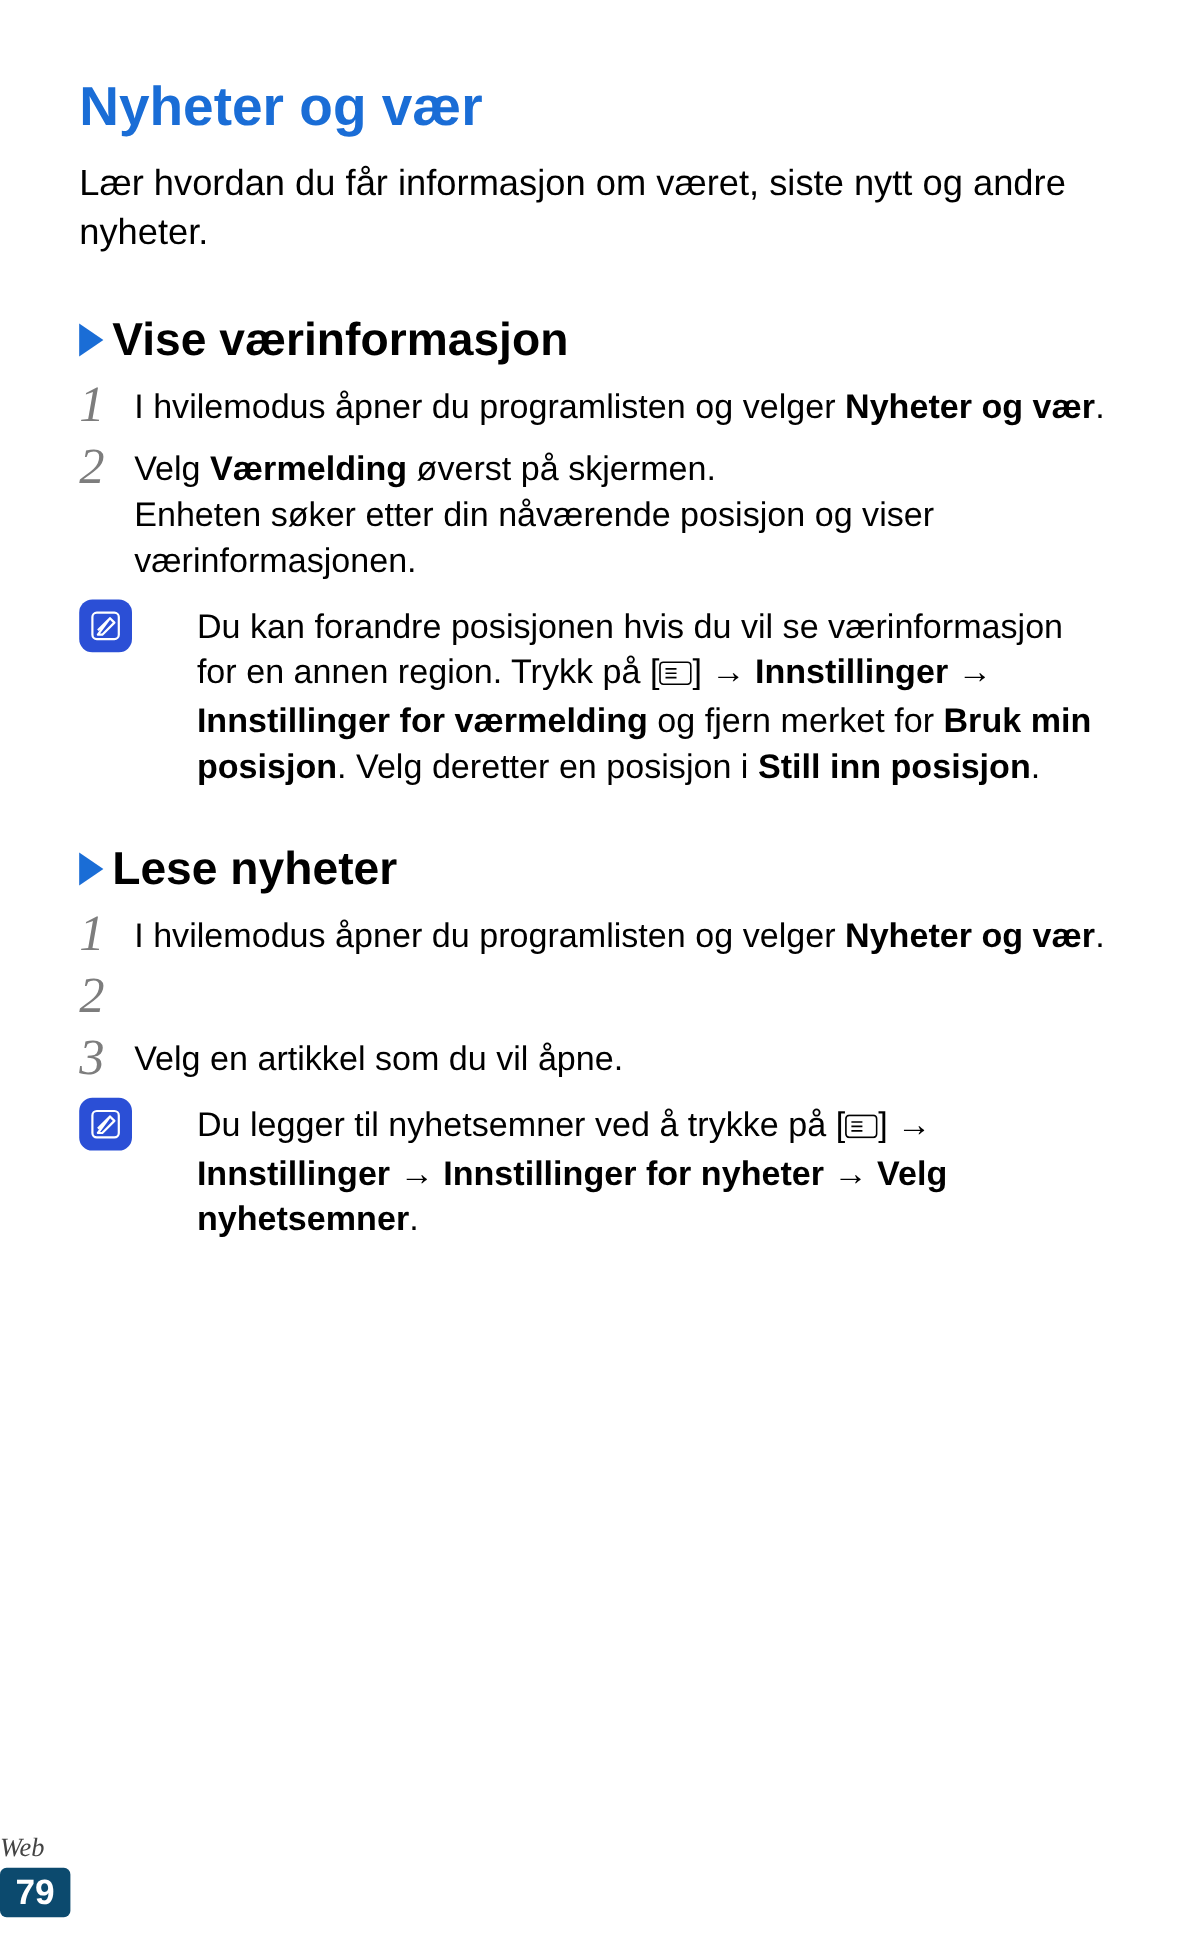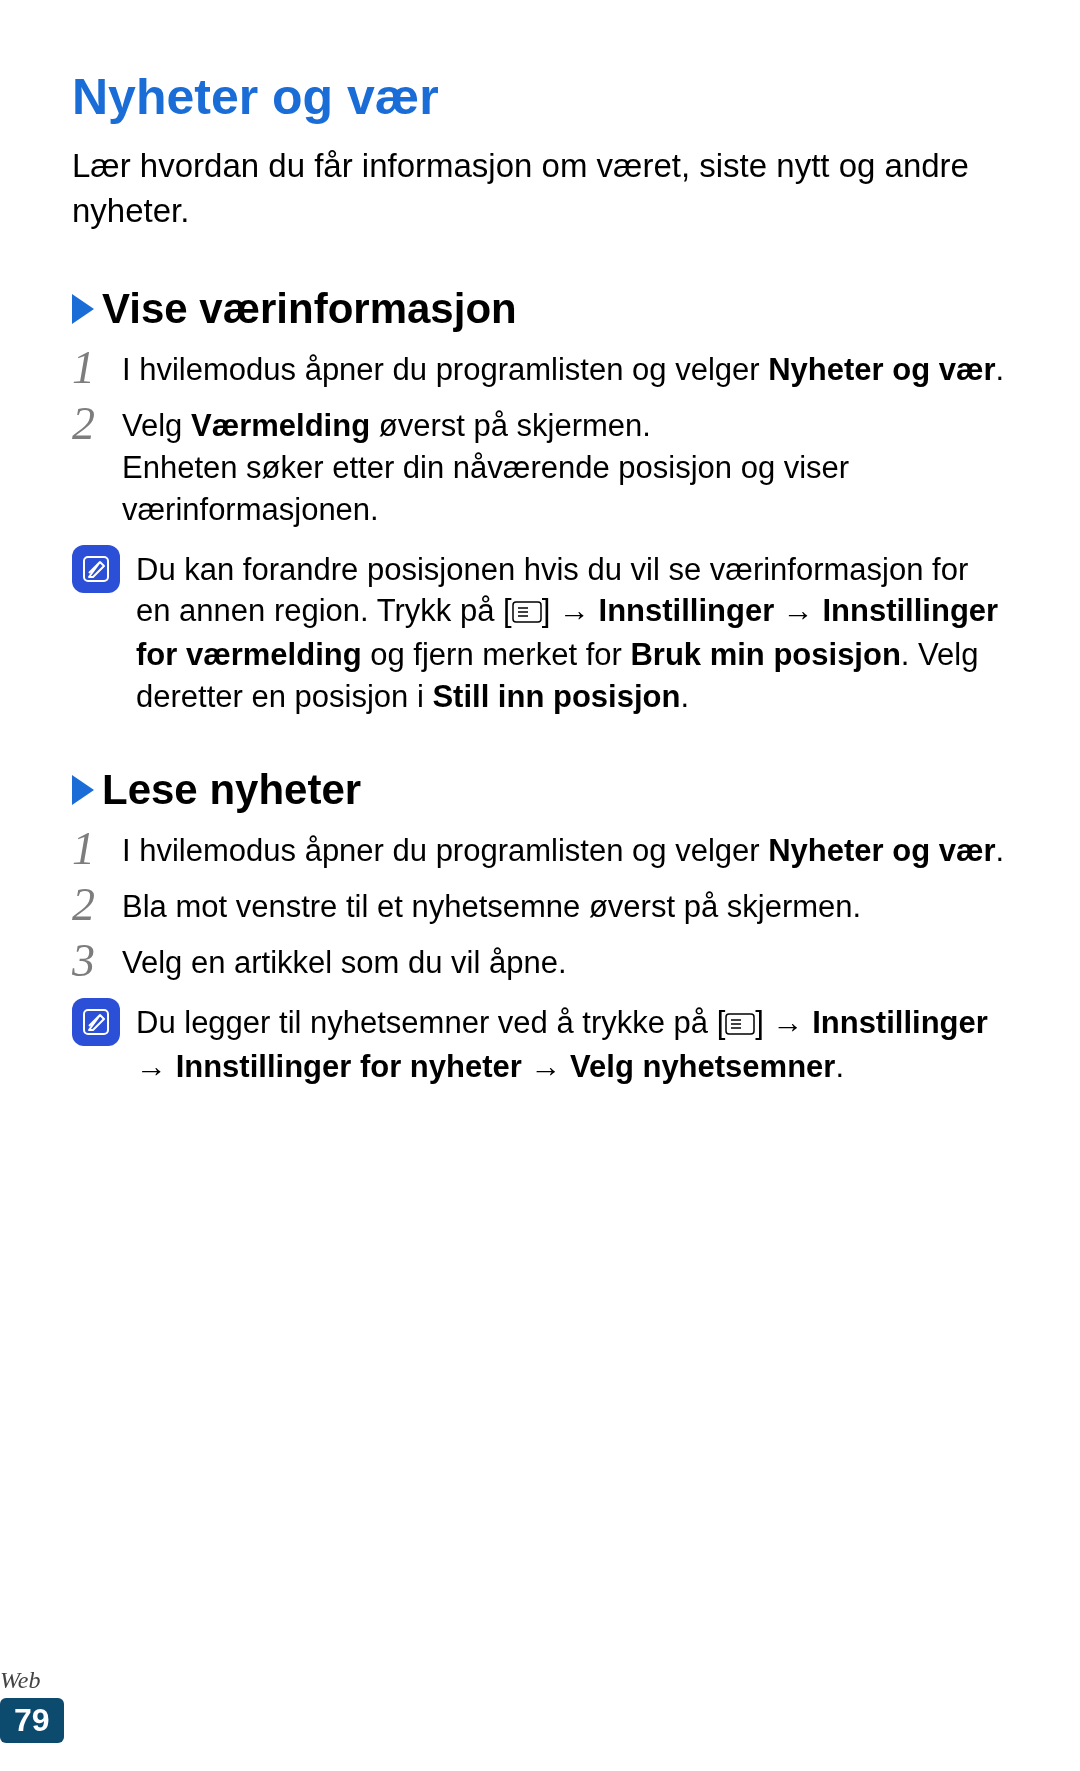--- a/index.html
+++ b/index.html
@@ -60,20 +60,21 @@
   .step-body {
     font-size: 31px;
     line-height: 1.35;
     padding-top: 6px;
   }
   .note {
     display: flex;
     align-items: flex-start;
     margin-top: 14px;
     margin-bottom: 48px;
+    gap: 43px;
   }
   .note-icon {
     width: 50px;
     flex-shrink: 0;
   }
   .note-icon-box {
     width: 48px;
     height: 48px;
     border-radius: 12px;
     background: #2b4fd6;
@@ -168,21 +169,20 @@
 
   <div class="step">
     <div class="step-num">1</div>
     <div class="step-body">
       <span>I hvilemodus åpner du programlisten og velger </span><b>Nyheter og vær</b><span>.</span>
     </div>
   </div>
 
   <div class="step">
     <div class="step-num">2</div>
-    <div class="step-body">Bla mot venstre til et nyhetsemne øverst på skjermen.</div>
   </div>
 
   <div class="step">
     <div class="step-num">3</div>
     <div class="step-body">Velg en artikkel som du vil åpne.</div>
   </div>
 
   <div class="note">
     <div class="note-icon">
       <div class="note-icon-box">

